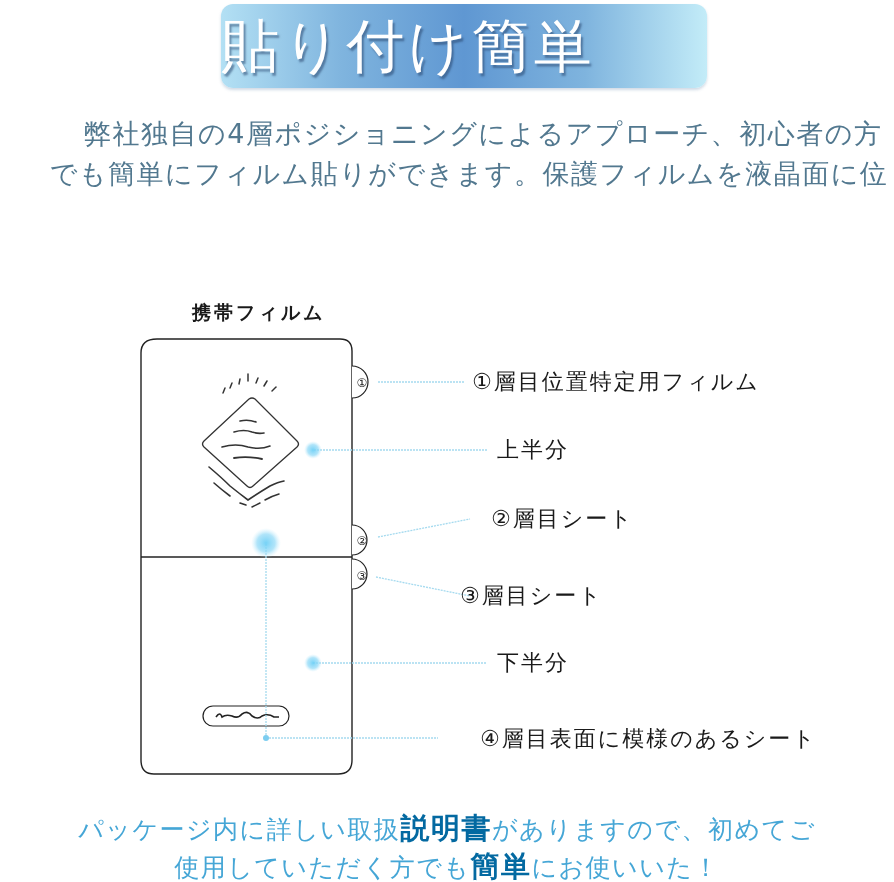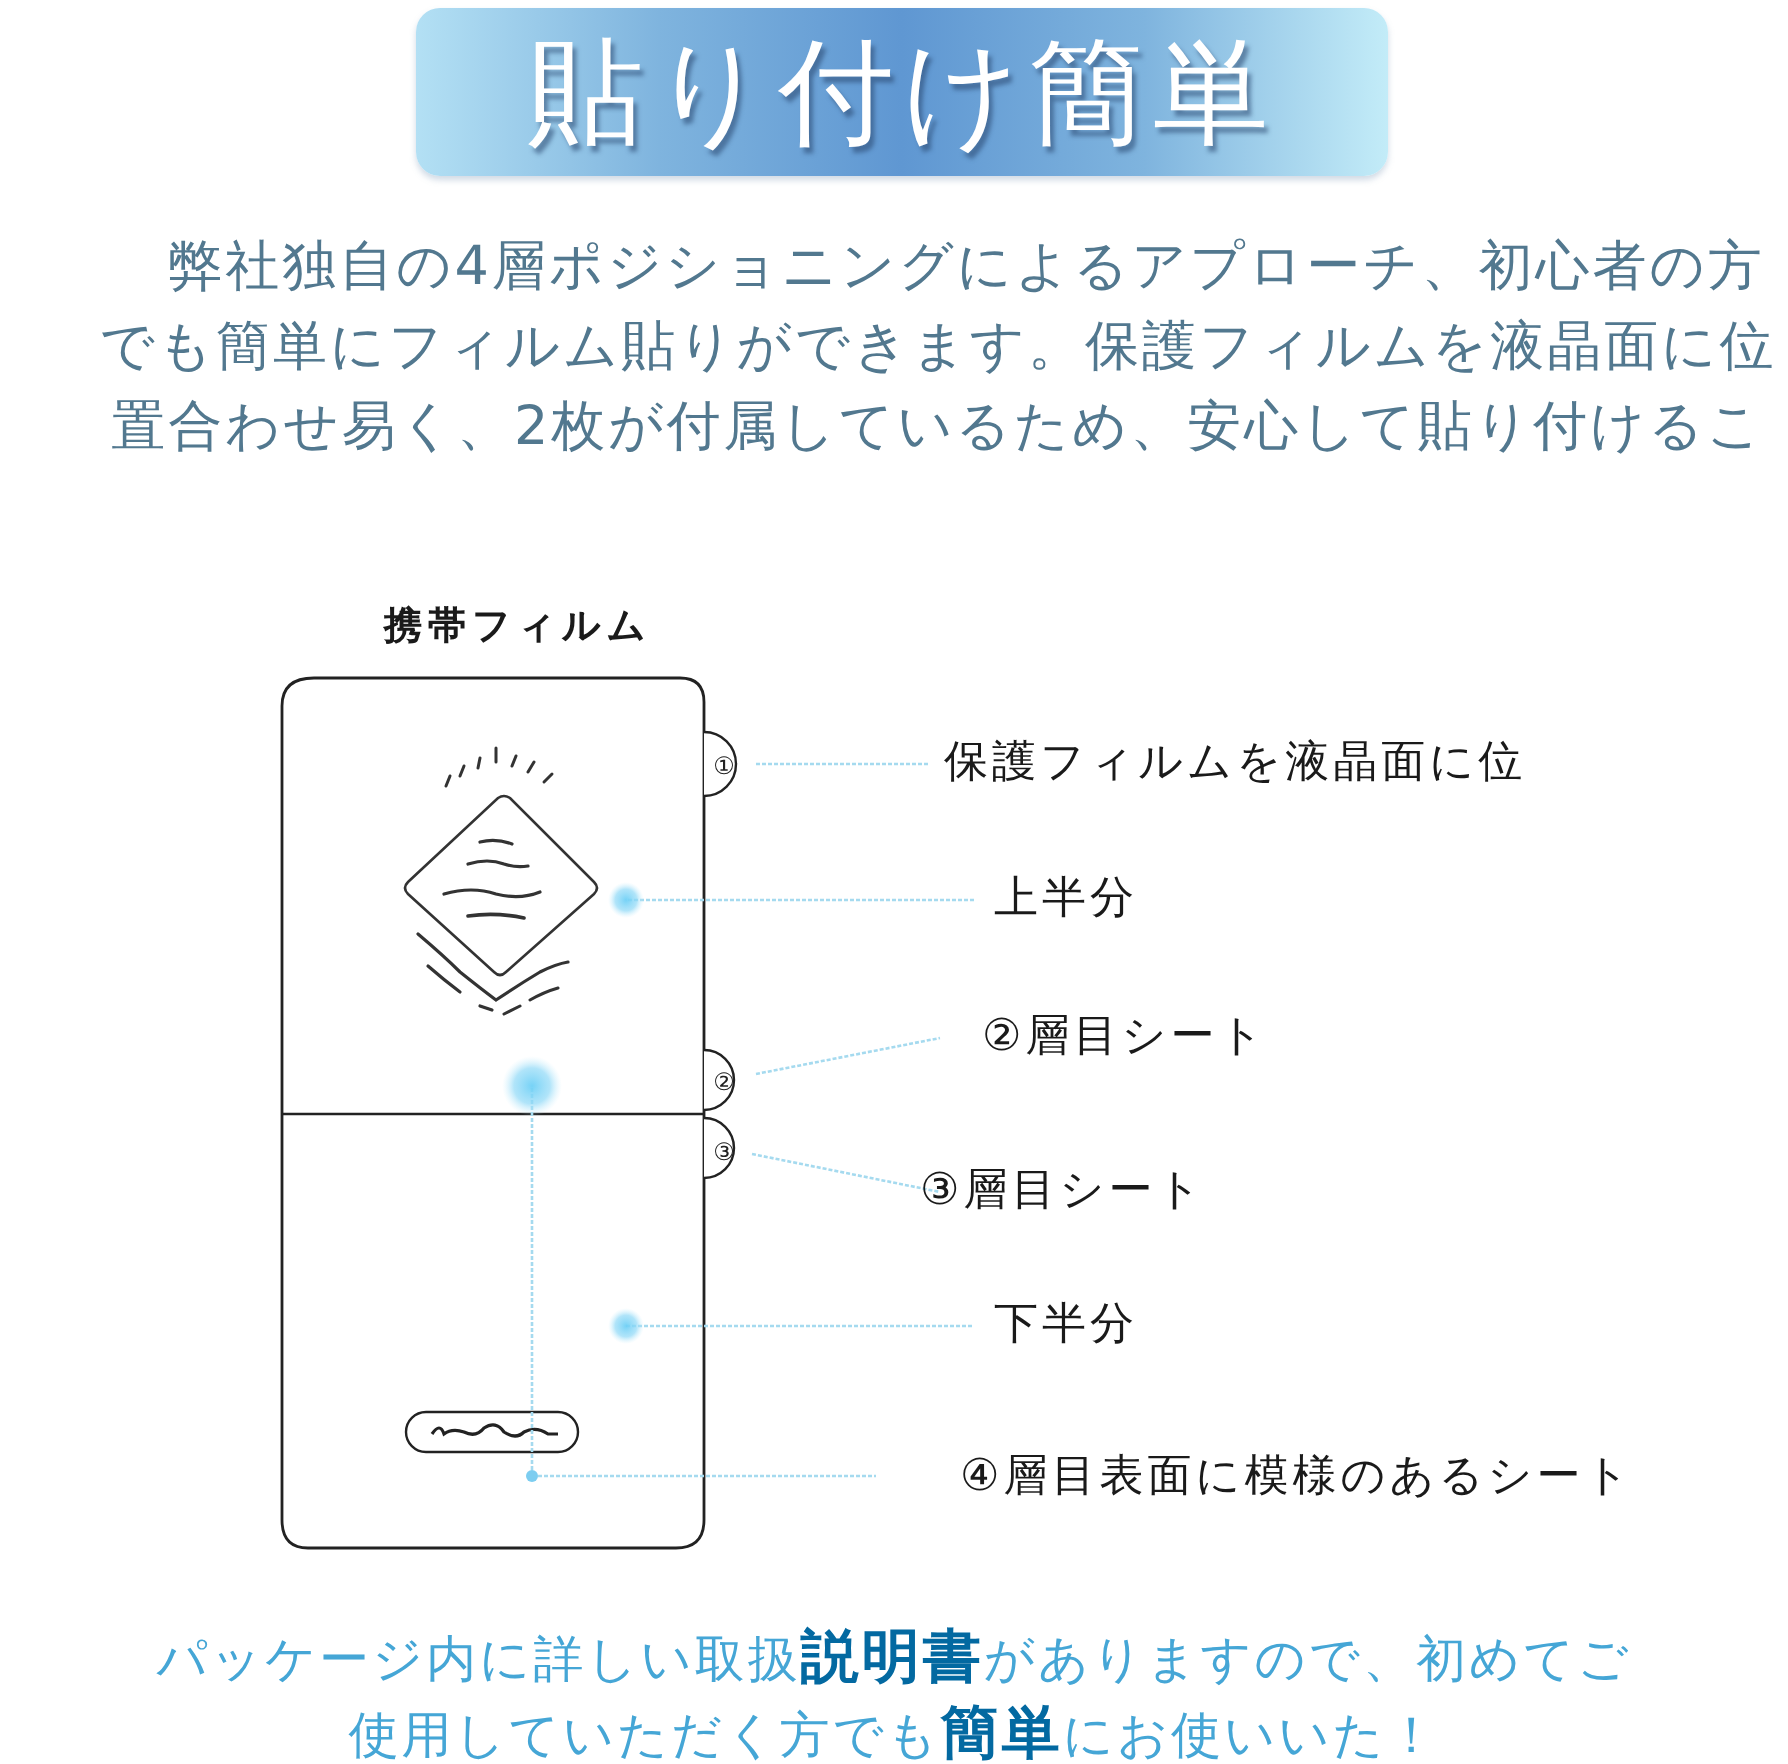--- a/index.html
+++ b/index.html
@@ -1,24 +1,24 @@
 <!DOCTYPE html>
 <html><head>
   <meta charset="utf-8">
   <style>
     html, body { margin: 0; padding: 0; background: #ffffff; }
     body { width: 894px; height: 882px; position: relative; overflow: hidden;
            font-family: "DejaVu Sans", "Liberation Sans", sans-serif; }
 
     .banner {
-      position: absolute; left: 208px; top: 4px; width: 486px; height: 84px;
+      position: absolute; left: 221px; top: 4px; width: 486px; height: 84px;
       border-radius: 12px;
       background: linear-gradient(90deg, #b3e0f4 0%, #7fb4de 25%, #5f97d2 50%, #7fb4de 75%, #c3ecf8 100%);
       box-shadow: 0 2px 3px rgba(120,150,180,0.35);
-      display: flex; align-items: center; justify-content: center;
+      display: flex; align-items: center; 
     }
     .banner-title {
       color: #ffffff; font-size: 58px; letter-spacing: 4px; font-weight: normal;
       text-shadow: 2px 3px 2px rgba(40,70,110,0.55);
       line-height: 1;
     }
 
     .intro {
       position: absolute; left: 0; top: 114px; width: 894px;
       color: #52788f; font-size: 27px; line-height: 40px; text-align: center;
@@ -48,21 +48,20 @@
 </head>
 <body>
 
 <div class="banner">
   <span class="banner-title">貼り付け簡単</span>
 </div>
 
 <div class="intro">
   <span class="intro-line">　弊社独自の4層ポジショニングによるアプローチ、初心者の方</span>
   <span class="intro-line">でも簡単にフィルム貼りができます。保護フィルムを液晶面に位</span>
-  <span class="intro-line">置合わせ易く、2枚が付属しているため、安心して貼り付けるこ</span>
 </div>
 
 <div class="diagram-title">携帯フィルム</div>
 
 <svg class="diagram" width="894" height="882" viewBox="0 0 894 882">
   <defs>
     <radialGradient id="glow" cx="50%" cy="50%" r="50%">
       <stop offset="0%" stop-color="#6fd0f6" stop-opacity="0.95"></stop>
       <stop offset="60%" stop-color="#8fd9f7" stop-opacity="0.7"></stop>
       <stop offset="100%" stop-color="#c9eefc" stop-opacity="0"></stop>
@@ -122,21 +121,21 @@
     <line x1="266" y1="544" x2="266" y2="738"></line>
     <line x1="266" y1="738" x2="438" y2="738"></line>
   </g>
 
   <circle cx="313" cy="450" r="9" fill="url(#glow)"></circle>
   <circle cx="266" cy="543" r="15" fill="url(#glow)"></circle>
   <circle cx="313" cy="663" r="9" fill="url(#glow)"></circle>
   <circle cx="266" cy="738" r="3" fill="#7ccdf0"></circle>
 </svg>
 
-<div class="label" style="left:472px; top:371px;">保護フィルムを液晶面に位</div>
+<div class="label" style="left:472px; top:371px;">①層目位置特定用フィルム</div>
 <div class="label" style="left:497px; top:439px;">上半分</div>
 <div class="label" style="left:491px; top:508px;">②層目シート</div>
 <div class="label" style="left:460px; top:585px;">③層目シート</div>
 <div class="label" style="left:497px; top:652px;">下半分</div>
 <div class="label" style="left:440px; top:728px;margin-left:40px;">④層目表面に模様のあるシート</div>
 
 <div class="footer">
   <span class="footer-line"><span>パッケージ内に詳しい取扱</span><span class="em">説明書</span><span>がありますので、初めてご</span></span>
   <span class="footer-line"><span>使用していただく方でも</span><span class="em">簡単</span><span>にお使いいた！</span></span>
 </div>

